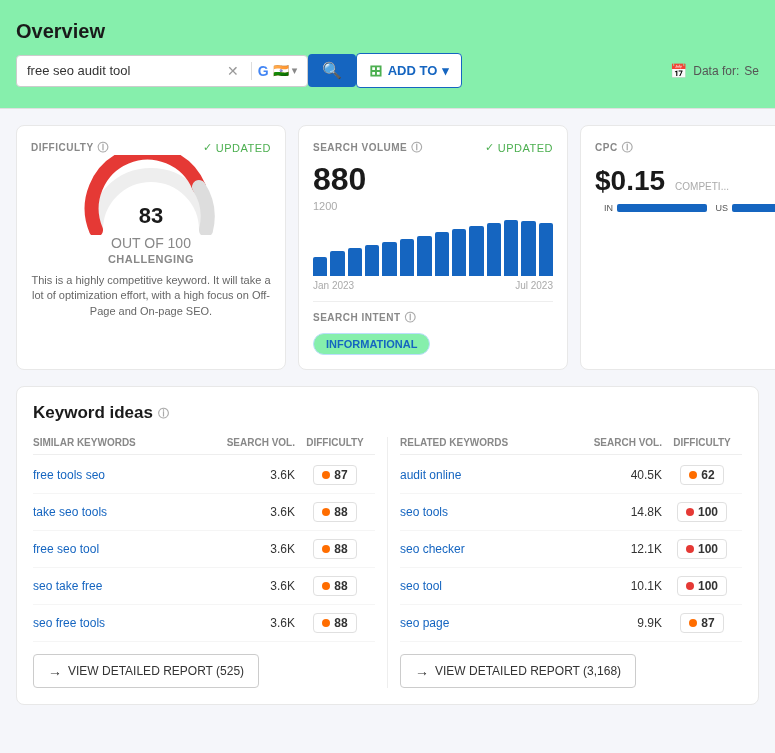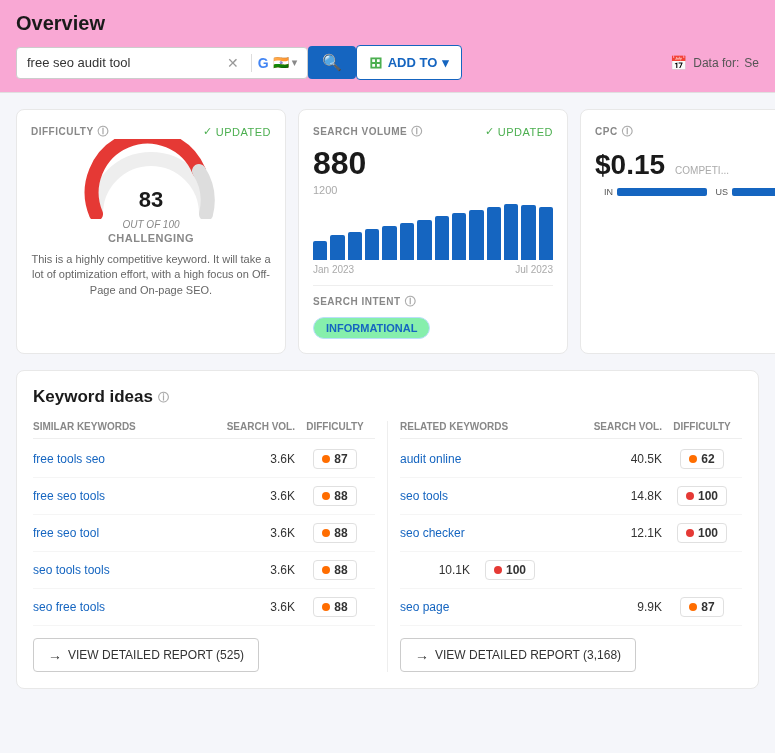--- a/index.html
+++ b/index.html
@@ -1,21 +1,21 @@
 <!DOCTYPE html>
 <html><head>
   <meta charset="utf-8">
   <style>
     * { box-sizing: border-box; margin: 0; padding: 0; }
     body { font-family: Arial, sans-serif; background: #f5f6fa; color: #333; font-size: 13px; }
 
     .page { width: 775px; min-height: 753px; background: #f5f6fa; overflow: hidden; }
 
     
-    .header { background: #f9a8d4; padding: 12px 16px; border-bottom: 1px solid #e0e0e0; }
+    .header { background: #86efac; padding: 20px 16px; border-bottom: 1px solid #e0e0e0; }
     .page-title { font-size: 20px; font-weight: bold; color: #1a1a1a; margin-bottom: 10px; }
 
     .search-bar-row { display: flex; align-items: center; gap: 0; }
     .search-input-wrap { display: flex; align-items: center; border: 1px solid #ccc; border-radius: 4px; padding: 6px 10px; background: #fff; flex: 0 0 260px; }
     .search-input { border: none; outline: none; font-size: 13px; color: #333; width: 200px; }
     .clear-icon { color: #999; cursor: pointer; font-size: 14px; margin-right: 6px; }
     .google-logo { display: flex; align-items: center; gap: 3px; font-size: 13px; }
     .g-letter { font-weight: bold; font-size: 14px; }
     .g-blue { color: #4285F4; }
     .search-btn { background: #1565c0; border: none; border-radius: 4px; color: #fff; cursor: pointer; padding: 7px 14px; font-size: 16px; }
@@ -31,21 +31,21 @@
     .cards-row { display: flex; gap: 12px; margin-bottom: 16px; }
 
     .card { background: #fff; border-radius: 8px; border: 1px solid #e8e8e8; padding: 14px; }
     .card-difficulty { flex: 0 0 270px; }
     .card-volume { flex: 0 0 270px; }
     .card-cpc { flex: 1; }
 
     .card-label { font-size: 10px; font-weight: bold; color: #888; text-transform: uppercase; letter-spacing: 0.5px; display: flex; align-items: center; gap: 4px; }
     .info-icon { color: #aaa; font-size: 11px; }
     .updated-badge { margin-left: auto; color: #4caf50; font-size: 11px; display: flex; align-items: center; gap: 3px; font-weight: normal; }
-    .gauge-sub { font-size: 10px; color: #888; text-align: center; margin-bottom: 2px; font-style: italic; }
+    .gauge-sub { font-size: 14px; color: #888; text-align: center; margin-bottom: 2px; }
     .gauge-label { font-size: 11px; font-weight: bold; color: #888; text-align: center; text-transform: uppercase; letter-spacing: 0.5px; }
 
     .card-desc { font-size: 11px; color: #666; text-align: center; line-height: 1.4; margin-top: 8px; }
 
     
     .volume-number { font-size: 32px; font-weight: bold; color: #1a1a1a; margin: 6px 0 2px; }
     .volume-max { font-size: 11px; color: #aaa; margin-bottom: 4px; }
     .bar-chart { display: flex; align-items: flex-end; gap: 3px; height: 60px; margin: 4px 0; }
     .bar { background: #1565c0; border-radius: 2px 2px 0 0; flex: 1; min-width: 8px; }
     .chart-labels { display: flex; justify-content: space-between; font-size: 10px; color: #aaa; }
@@ -274,39 +274,39 @@
               <div class="kw-row">
                 <a class="kw-link" href="#">free tools seo</a>
     <span class="kw-vol">3.6K</span>
     <span class="kw-diff">
       <span class="diff-badge">
         <span class="diff-dot diff-dot-orange"></span>87
       </span>
     </span>
               </div>
               <div class="kw-row">
-                <a class="kw-link" href="#">free seo tools</a>
+                <a class="kw-link" href="#">take seo tools</a>
     <span class="kw-vol">3.6K</span>
     <span class="kw-diff">
       <span class="diff-badge">
         <span class="diff-dot diff-dot-orange"></span>88
       </span>
     </span>
               </div>
               <div class="kw-row">
                 <a class="kw-link" href="#">free seo tool</a>
     <span class="kw-vol">3.6K</span>
     <span class="kw-diff">
       <span class="diff-badge">
         <span class="diff-dot diff-dot-orange"></span>88
       </span>
     </span>
               </div>
               <div class="kw-row">
-                <a class="kw-link" href="#">seo tools tools</a>
+                <a class="kw-link" href="#">seo take free</a>
     <span class="kw-vol">3.6K</span>
     <span class="kw-diff">
       <span class="diff-badge">
         <span class="diff-dot diff-dot-orange"></span>88
       </span>
     </span>
               </div>
               <div class="kw-row">
                 <a class="kw-link" href="#">seo free tools</a>
     <span class="kw-vol">3.6K</span>
@@ -351,20 +351,21 @@
               <div class="kw-row">
                 <a class="kw-link" href="#">seo checker</a>
     <span class="kw-vol">12.1K</span>
     <span class="kw-diff">
       <span class="diff-badge">
         <span class="diff-dot diff-dot-red"></span>100
       </span>
     </span>
               </div>
               <div class="kw-row">
+                <a class="kw-link" href="#">seo tool</a>
     <span class="kw-vol">10.1K</span>
     <span class="kw-diff">
       <span class="diff-badge">
         <span class="diff-dot diff-dot-red"></span>100
       </span>
     </span>
               </div>
               <div class="kw-row">
                 <a class="kw-link" href="#">seo page</a>
     <span class="kw-vol">9.9K</span>

